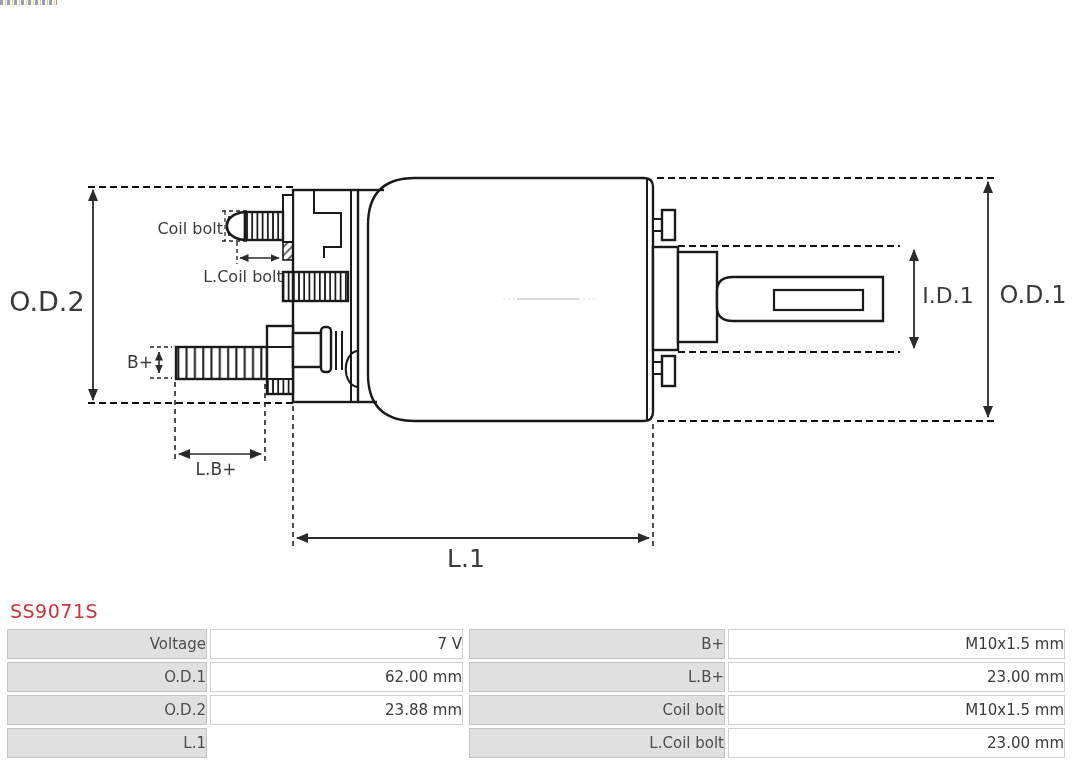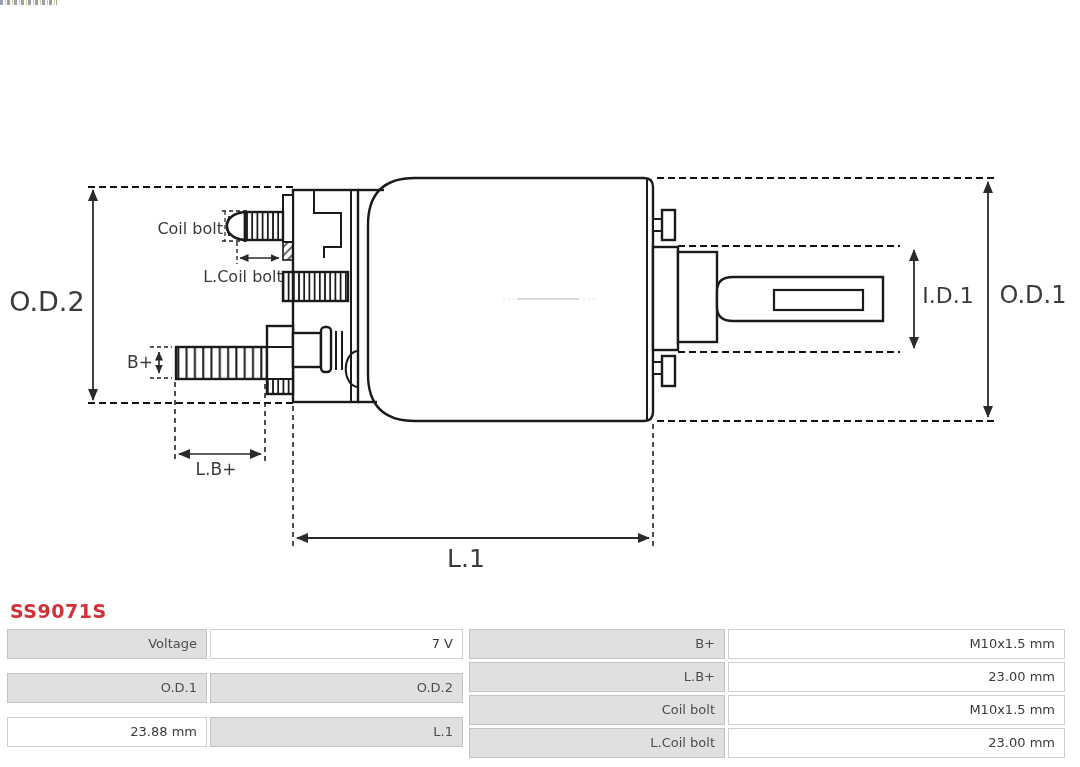--- a/index.html
+++ b/index.html
@@ -1,25 +1,25 @@
 <!DOCTYPE html>
 <html><head>
 <meta charset="utf-8">
 <style>
   html,body{margin:0;padding:0;background:#fff;}
   .page{position:relative;width:1080px;height:767px;background:#fff;overflow:hidden;
         font-family:"DejaVu Sans","Liberation Sans",sans-serif;}
   .logo-strip{position:absolute;left:0;top:0;width:57px;height:5px;opacity:.55;
     background:repeating-linear-gradient(90deg,#44546a 0 3px,#fff 3px 5px,#c9a227 5px 6px,#fff 6px 7px);}
   .diagram-svg{position:absolute;left:0;top:0;}
-  .part-number{position:absolute;left:10px;top:600px;font-size:19px;letter-spacing:.5px;font-weight:bold;}
+  .part-number{position:absolute;left:10px;top:600px;font-size:19px;letter-spacing:.5px;}
   .spec-table{position:absolute;left:7px;top:629px;width:1058px;display:flex;gap:6px;}
   .half{display:grid;grid-template-columns:200px 253px;gap:3px;}
   .half.right{flex:1;grid-template-columns:256px 1fr;}
-  .cell{height:28px;line-height:28px;font-size:13px;text-align:right;padding-right:9px;
+  .cell{height:28px;line-height:28px;font-size:15px;text-align:right;
         border:1px solid #c9c9c9;}
   .cell.lbl{background:#e0e0e0;color:#4d4d4d;border-color:#c3c3c3;}
   .cell.val{background:#fff;color:#3a3a3a;border-color:#cfcfcf;}
   text{font-family:"DejaVu Sans","Liberation Sans",sans-serif;fill:#3a3a3a;}
 </style>
 </head>
 <body>
 
 <div class="page">
 
@@ -162,20 +162,21 @@
     </g>
   </svg>
 
   <div class="part-number" style="color:#d03238">SS9071S</div>
 
   <div class="spec-table">
     <div class="half">
       <div class="cell lbl">Voltage</div>
       <div class="cell val">7 V</div>
       <div class="cell lbl">O.D.1</div>
+      <div class="cell val">62.00 mm</div>
       <div class="cell lbl">O.D.2</div>
       <div class="cell val">23.88 mm</div>
       <div class="cell lbl">L.1</div>
     </div>
     <div class="half right">
       <div class="cell lbl">B+</div>
       <div class="cell val">M10x1.5 mm</div>
       <div class="cell lbl">L.B+</div>
       <div class="cell val">23.00 mm</div>
       <div class="cell lbl">Coil bolt</div>

